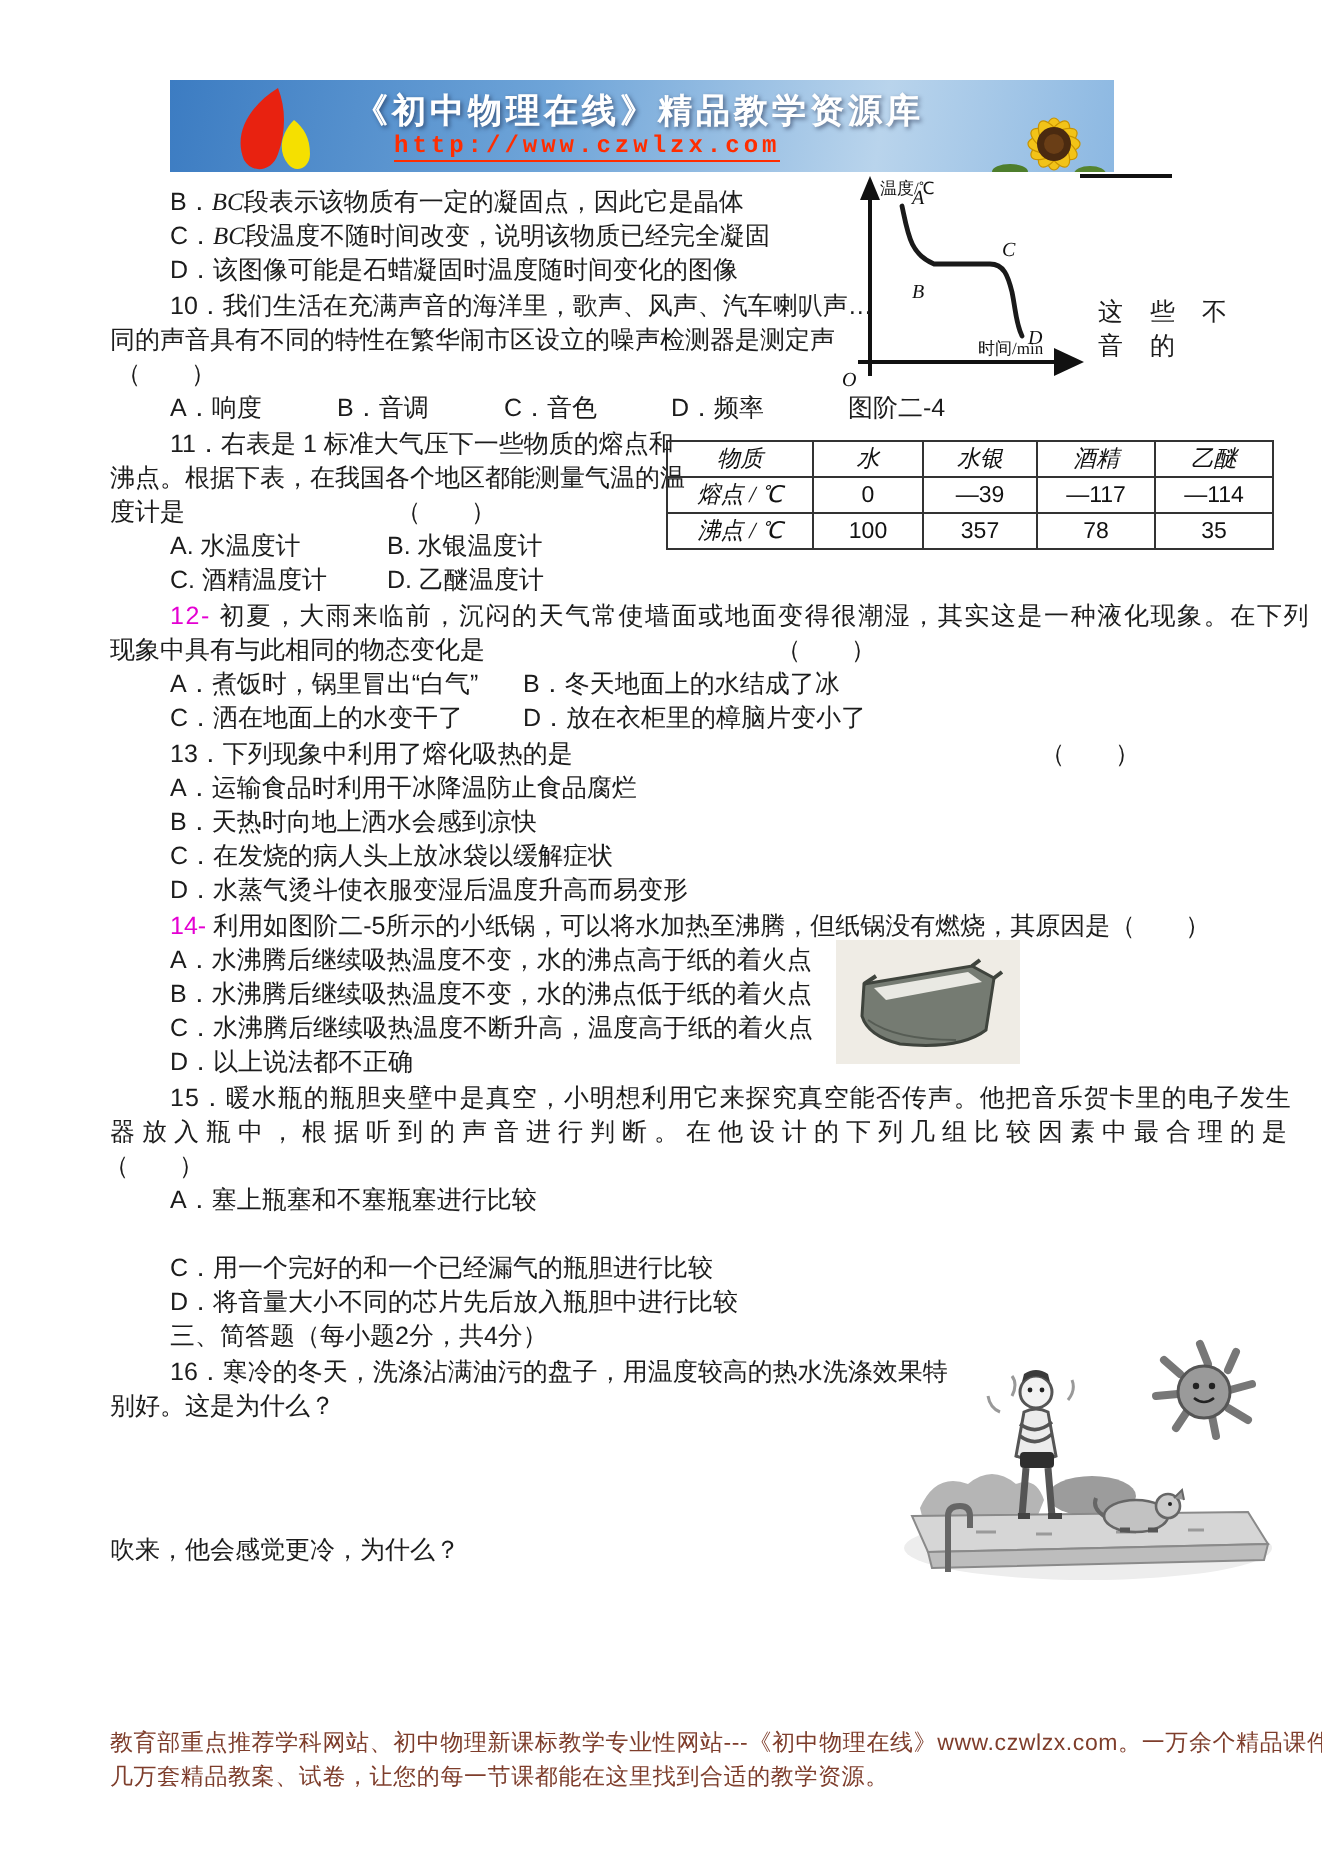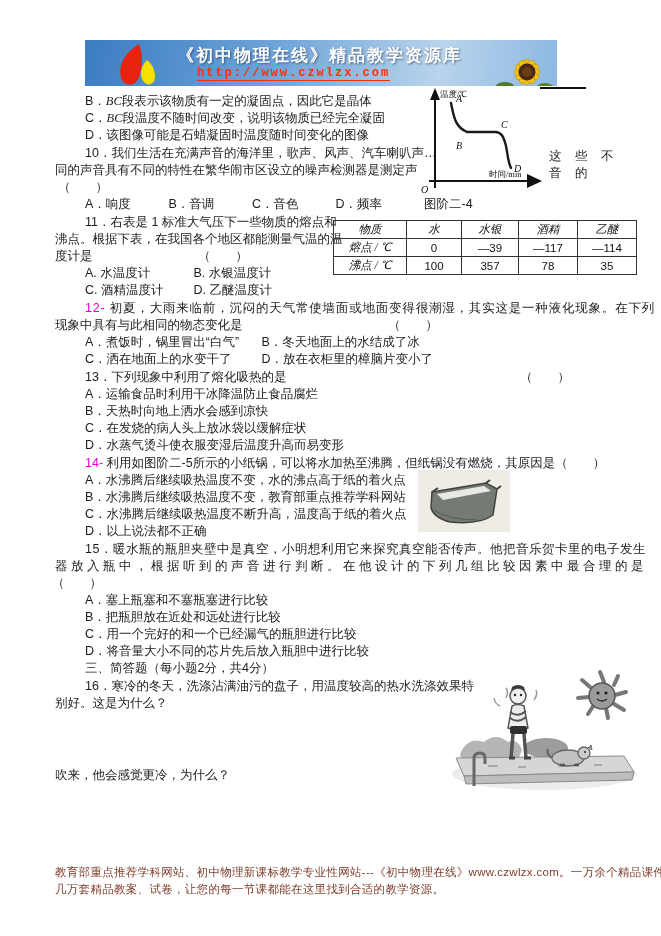--- a/index.html
+++ b/index.html
@@ -143,36 +143,35 @@
 
   <div class="t" style="left:85px;top:369px">13．下列现象中利用了熔化吸热的是</div>
   <div class="t" style="left:520px;top:369px">（　　）</div>
   <div class="t" style="left:85px;top:386px">A．运输食品时利用干冰降温防止食品腐烂</div>
   <div class="t" style="left:85px;top:403px">B．天热时向地上洒水会感到凉快</div>
   <div class="t" style="left:85px;top:437px">D．水蒸气烫斗使衣服变湿后温度升高而易变形</div>
   <div class="t" style="left:85px;top:420px">C．在发烧的病人头上放冰袋以缓解症状</div>
 
   <div class="t" style="left:85px;top:455px"><span class="mag">14-</span> <span>利用如图阶二-5所示的小纸锅，可以将水加热至沸腾，但纸锅没有燃烧，其原因是（　　）</span></div>
   <div class="t" style="left:85px;top:472px">A．水沸腾后继续吸热温度不变，水的沸点高于纸的着火点</div>
-  <div class="t" style="left:85px;top:489px">B．水沸腾后继续吸热温度不变，教育部重点推荐学科网站</div>
+  <div class="t" style="left:85px;top:489px">B．水沸腾后继续吸热温度不变，水的沸点低于纸的着火点</div>
   <div class="t" style="left:85px;top:506px">C．水沸腾后继续吸热温度不断升高，温度高于纸的着火点</div>
   <div class="t" style="left:85px;top:523px">D．以上说法都不正确</div>
   <svg style="position:absolute;left:418px;top:470px" width="92" height="62" viewBox="0 0 92 62">
     <rect x="0" y="0" width="92" height="62" fill="#efece5"></rect>
     <path d="M14,22 L68,13 L79,19 L75,45 Q62,55 32,52 Q16,48 13,38 Z" fill="#757b72" stroke="#3f443d" stroke-width="1.5"></path>
     <path d="M19,24 L66,16 L73,21 L25,30 Z" fill="#e9e9e3"></path>
     <path d="M14,22 L20,18 M68,13 L72,10 M79,19 L83,16" stroke="#3f443d" stroke-width="2"></path>
     <path d="M16,40 Q30,50 60,50" fill="none" stroke="#565c54" stroke-width="1"></path>
   </svg>
 
   <div class="t" style="left:85px;top:541px;letter-spacing:0.5px">15．暖水瓶的瓶胆夹壁中是真空，小明想利用它来探究真空能否传声。他把音乐贺卡里的电子发生</div>
   <div class="t" style="left:55px;top:558px;letter-spacing:3.5px">器放入瓶中，根据听到的声音进行判断。在他设计的下列几组比较因素中最合理的是</div>
   <div class="t" style="left:52px;top:575px">（　　）</div>
   <div class="t" style="left:85px;top:592px">A．塞上瓶塞和不塞瓶塞进行比较</div>
-  <div class="t" style="left:85px;top:609px">B．把瓶胆放在近处和远处进行比较</div>
   <div class="t" style="left:85px;top:626px">C．用一个完好的和一个已经漏气的瓶胆进行比较</div>
   <div class="t" style="left:85px;top:643px">D．将音量大小不同的芯片先后放入瓶胆中进行比较</div>
 
   <div class="t bold" style="left:85px;top:660px">三、简答题（每小题2分，共4分）</div>
 
   <div class="t" style="left:85px;top:678px">16．寒冷的冬天，洗涤沾满油污的盘子，用温度较高的热水洗涤效果特</div>
   <div class="t" style="left:55px;top:695px">别好。这是为什么？</div>
   <div class="t" style="left:55px;top:767px">吹来，他会感觉更冷，为什么？</div>
 
   <svg style="position:absolute;left:448px;top:666px" width="192" height="128" viewBox="0 0 192 128">

